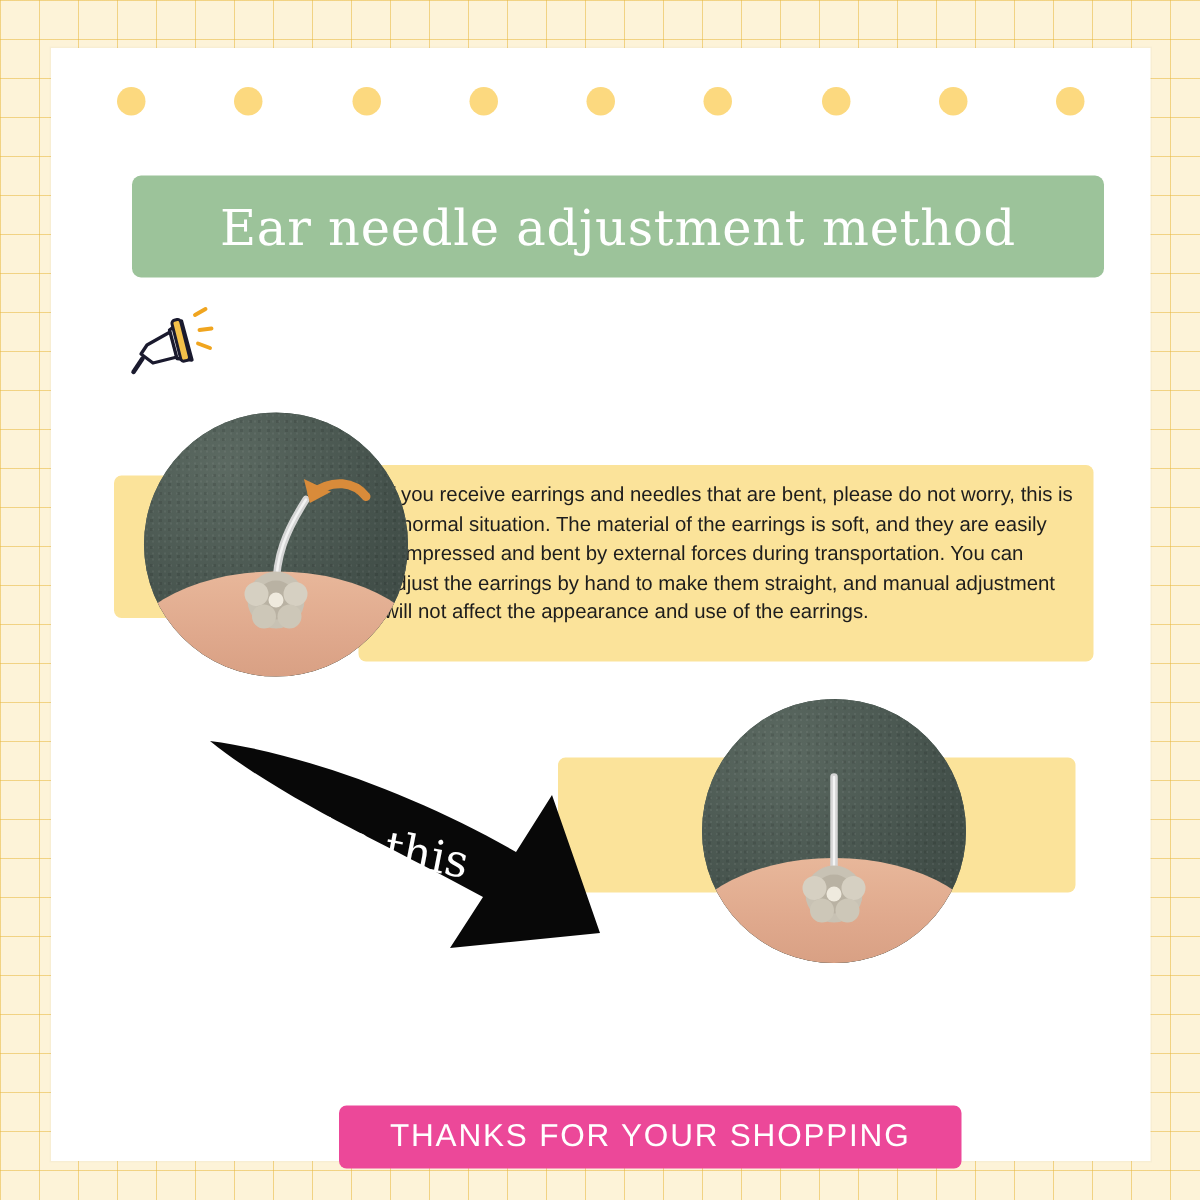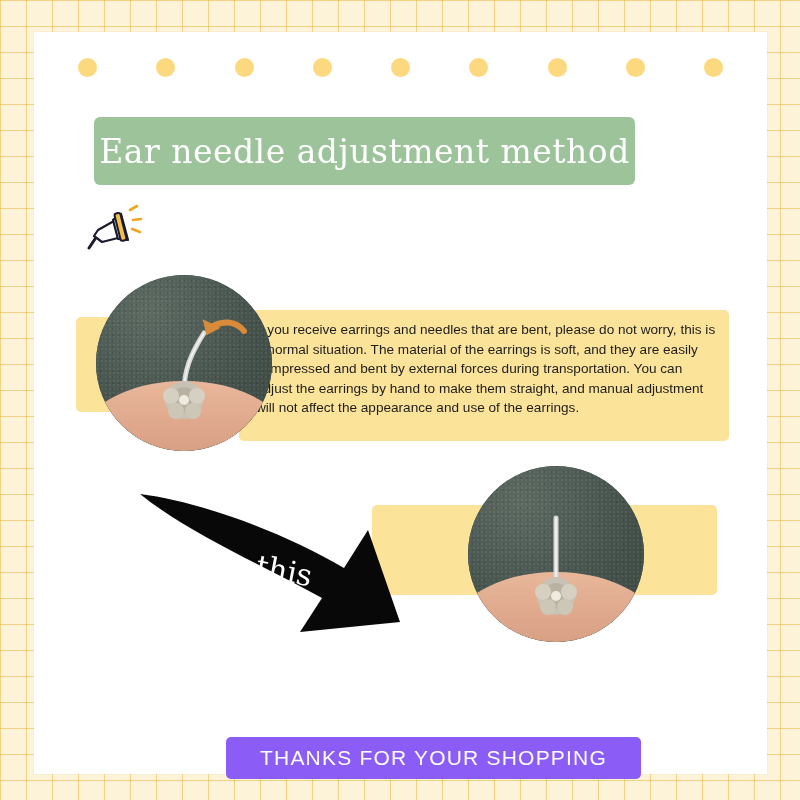--- a/index.html
+++ b/index.html
@@ -53,23 +53,23 @@
   .hole {
     width: 19px;
     height: 19px;
     border-radius: 50%;
     background: #fcd97f;
   }
 
   
   #title-banner {
     position: absolute;
-    left: 60px;
+    left: 54px;
     top: 85px;
-    width: 541px;
+    width: 648px;
     height: 68px;
     background: #9cc39a;
     border-radius: 6px;
     display: flex;
     align-items: center;
     justify-content: center;
   }
   #title-text {
     color: #ffffff;
     font-family: "DejaVu Serif", serif;
@@ -194,21 +194,21 @@
     white-space: nowrap;
   }
 
   
   #footer-banner {
     position: absolute;
     left: 192px;
     top: 705px;
     width: 415px;
     height: 42px;
-    background: #8b5cf6;
+    background: #ec4899;
     border-radius: 5px;
     display: flex;
     align-items: center;
     justify-content: center;
     z-index: 6;
   }
   #footer-text {
     color: #ffffff;
     font-family: "Liberation Sans", sans-serif;
     font-size: 21px;

